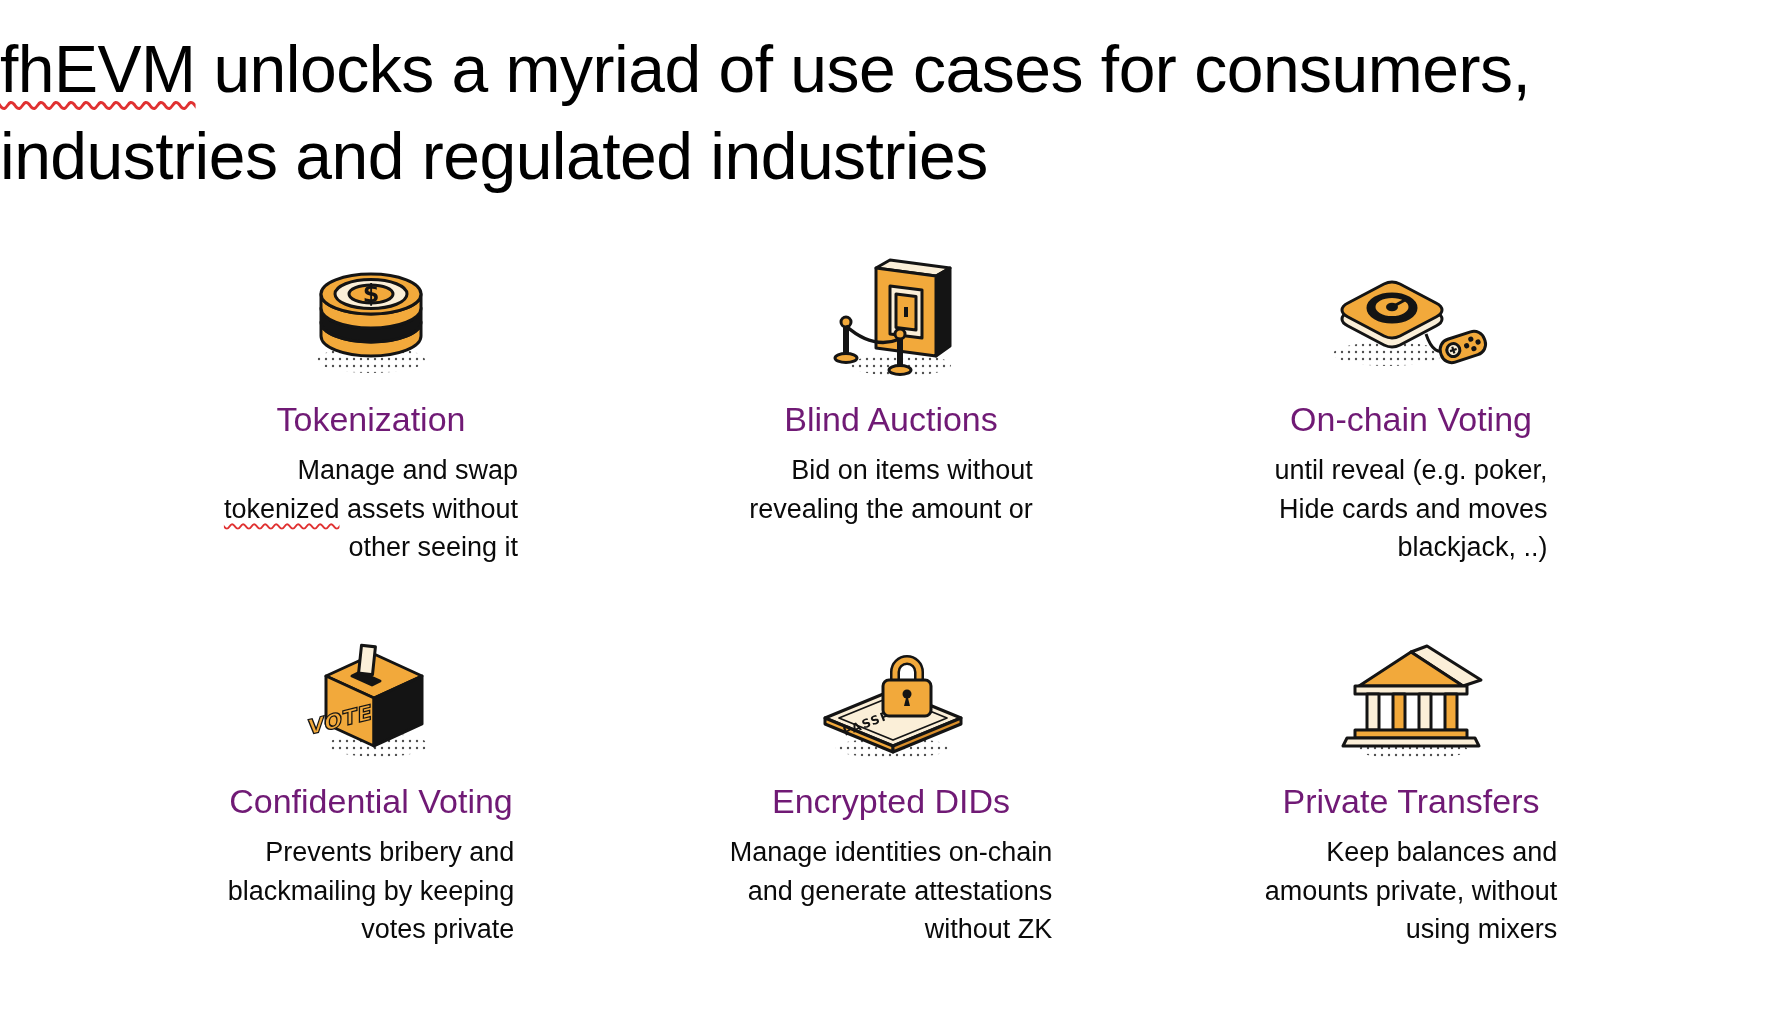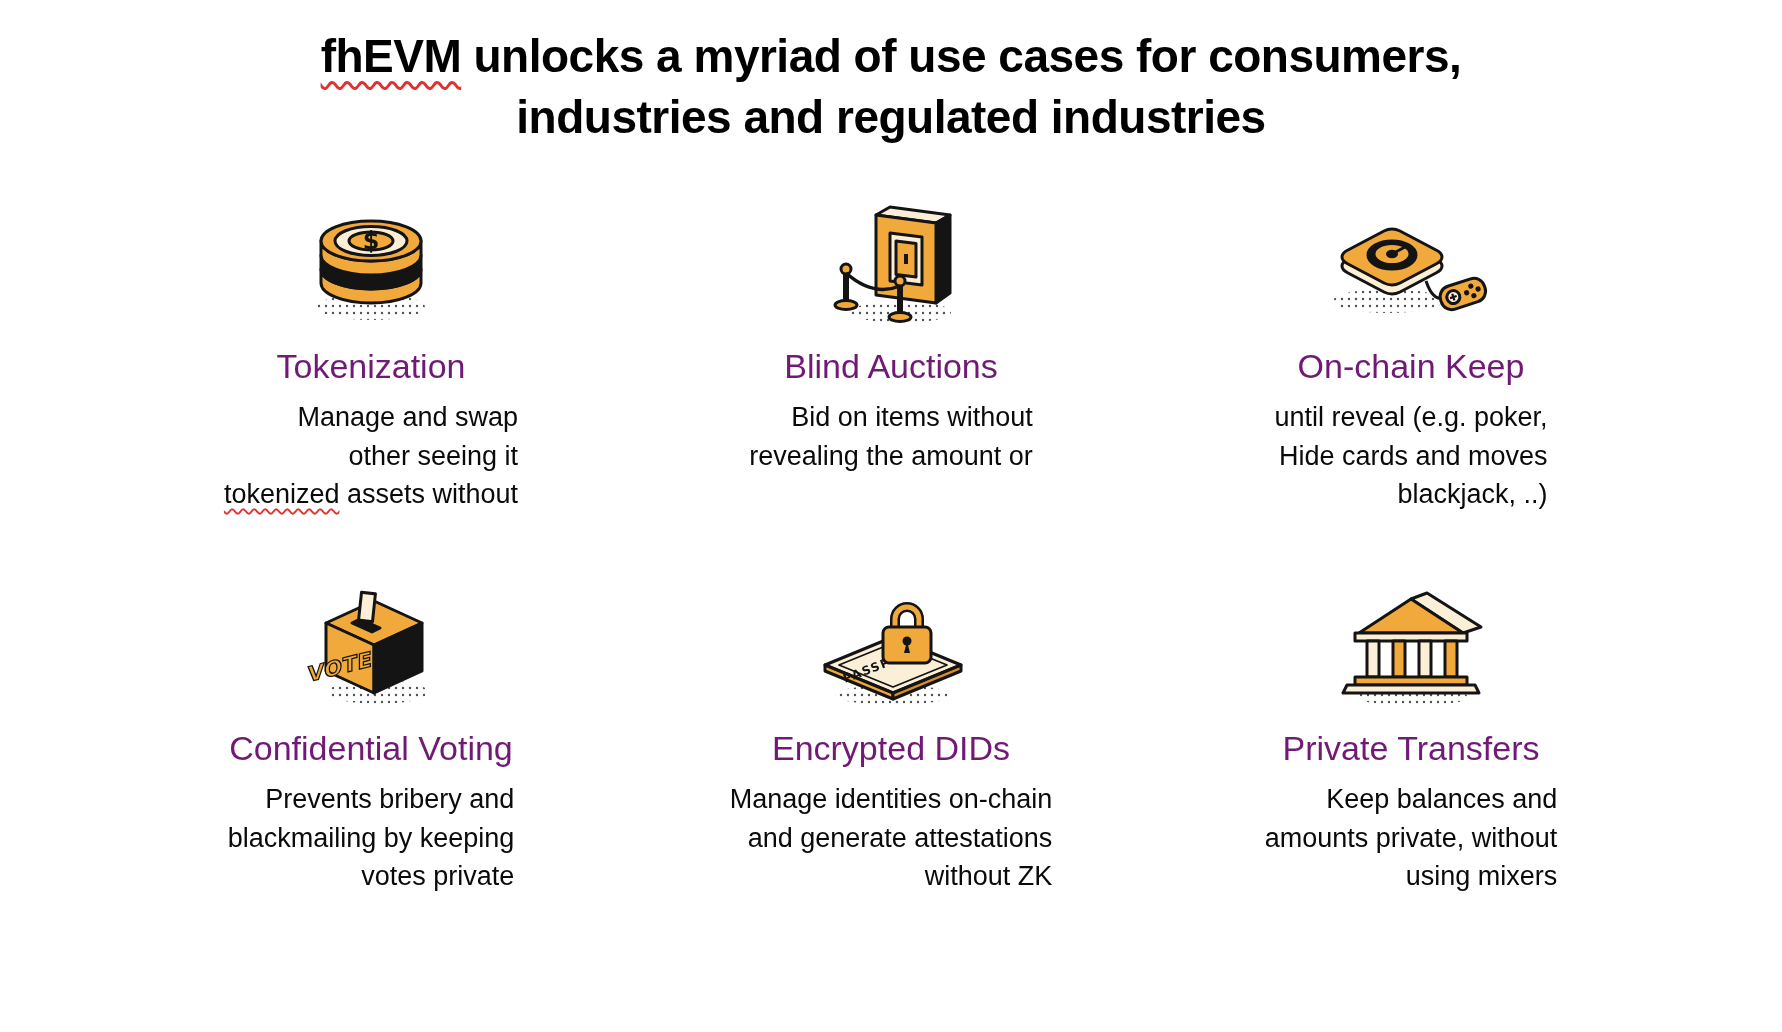--- a/index.html
+++ b/index.html
@@ -1,23 +1,23 @@
 <!DOCTYPE html>
 <html><head>
 <meta charset="utf-8">
 <style>
   * { box-sizing: border-box; margin: 0; padding: 0; }
   html, body { width: 1782px; height: 1032px; background: #ffffff; overflow: hidden; }
   body { font-family: "Liberation Sans", sans-serif; color: #000; }
 
   .title {
     margin-top: 26px;
-    text-align: center;
-    font-size: 46px;
-    font-weight: bold;
+    text-align: left;
+    font-size: 66px;
+    font-weight: normal;
     line-height: 1.32;
     letter-spacing: -0.5px;
     color: #000;
   }
   .title .line { display: block; }
 
   .squiggle-lg {
     text-decoration: underline;
     text-decoration-style: wavy;
     text-decoration-color: #E03131;
@@ -94,22 +94,22 @@
           <ellipse cx="75" cy="42" rx="50" ry="20" fill="#F2A93B"></ellipse>
           <ellipse cx="75" cy="42" rx="36" ry="14.5" fill="#FBEFD8"></ellipse>
           <ellipse cx="75" cy="42" rx="22" ry="9" fill="#F2A93B"></ellipse>
         </g>
         <text x="75" y="50" text-anchor="middle" font-size="24" font-weight="bold" fill="#141414" font-family="'DejaVu Sans', sans-serif">$</text>
       </svg>
     </div>
     <h3 class="card-title">Tokenization</h3>
     <p class="card-desc">
       <span class="line">Manage and swap</span>
+      <span class="line"><span class="squiggle-sm">tokenized</span><span> assets without</span></span>
       <span class="line">other seeing it</span>
-      <span class="line"><span class="squiggle-sm">tokenized</span><span> assets without</span></span>
     </p>
   </article>
 
   <article class="card">
     <div class="icon-wrap">
       <svg viewBox="0 0 150 130" width="150" height="130" aria-hidden="true">
         <defs>
           <pattern id="dots2" width="7" height="7" patternUnits="userSpaceOnUse">
             <circle cx="2" cy="2" r="1.2" fill="#141414"></circle>
           </pattern>
@@ -163,21 +163,21 @@
           <rect x="114" y="82" width="46" height="24" rx="11" fill="#F2A93B"></rect>
           <circle cx="127" cy="94" r="6.5" fill="#FBEFD8"></circle>
           <path d="M127 90.5 L127 97.5 M123.5 94 L130.5 94" stroke-width="2.2" fill="none"></path>
           <circle cx="147" cy="89" r="2.6" fill="#141414" stroke="none"></circle>
           <circle cx="153" cy="94" r="2.6" fill="#141414" stroke="none"></circle>
           <circle cx="141" cy="94" r="2.6" fill="#141414" stroke="none"></circle>
           <circle cx="147" cy="99" r="2.6" fill="#141414" stroke="none"></circle>
         </g>
       </svg>
     </div>
-    <h3 class="card-title">On-chain Keep</h3>
+    <h3 class="card-title">On-chain Voting</h3>
     <p class="card-desc">
       <span class="line">until reveal (e.g. poker,</span>
       <span class="line">Hide cards and moves</span>
       <span class="line">blackjack, ..)</span>
     </p>
   </article>
 
   <article class="card">
     <div class="icon-wrap">
       <svg viewBox="0 0 150 130" width="150" height="130" aria-hidden="true">

